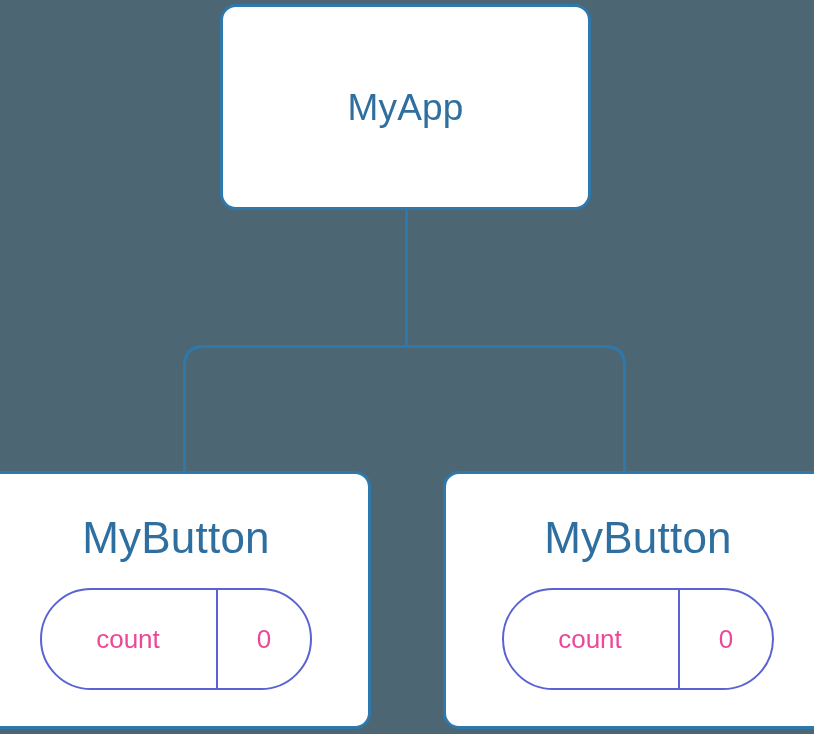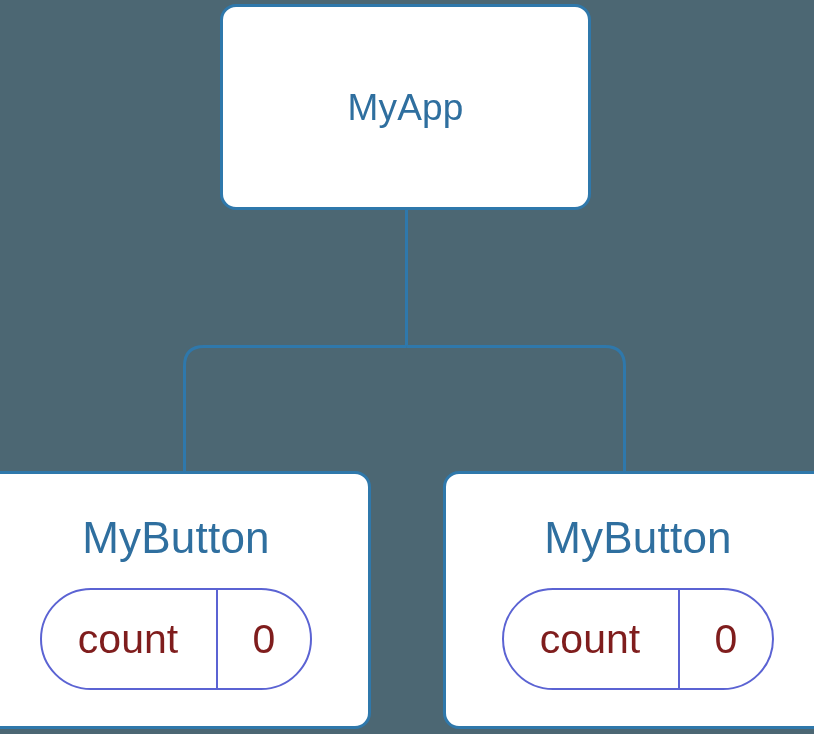--- a/index.html
+++ b/index.html
@@ -91,22 +91,22 @@
     box-sizing: border-box;
     display: flex;
     align-items: stretch;
     background: transparent;
   }
   .pill-key,
   .pill-val {
     display: flex;
     align-items: center;
     justify-content: center;
-    color: #7f1d1d;
-    font-size: 41px;
+    color: #ec4899;
+    font-size: 26px;
     line-height: 1;
     white-space: nowrap;
   }
   .pill-key {
     width: 172px;
     padding-right: 2px;
   }
   .pill-val {
     width: 92px;
     border-left: 2px solid #5b63d3;

